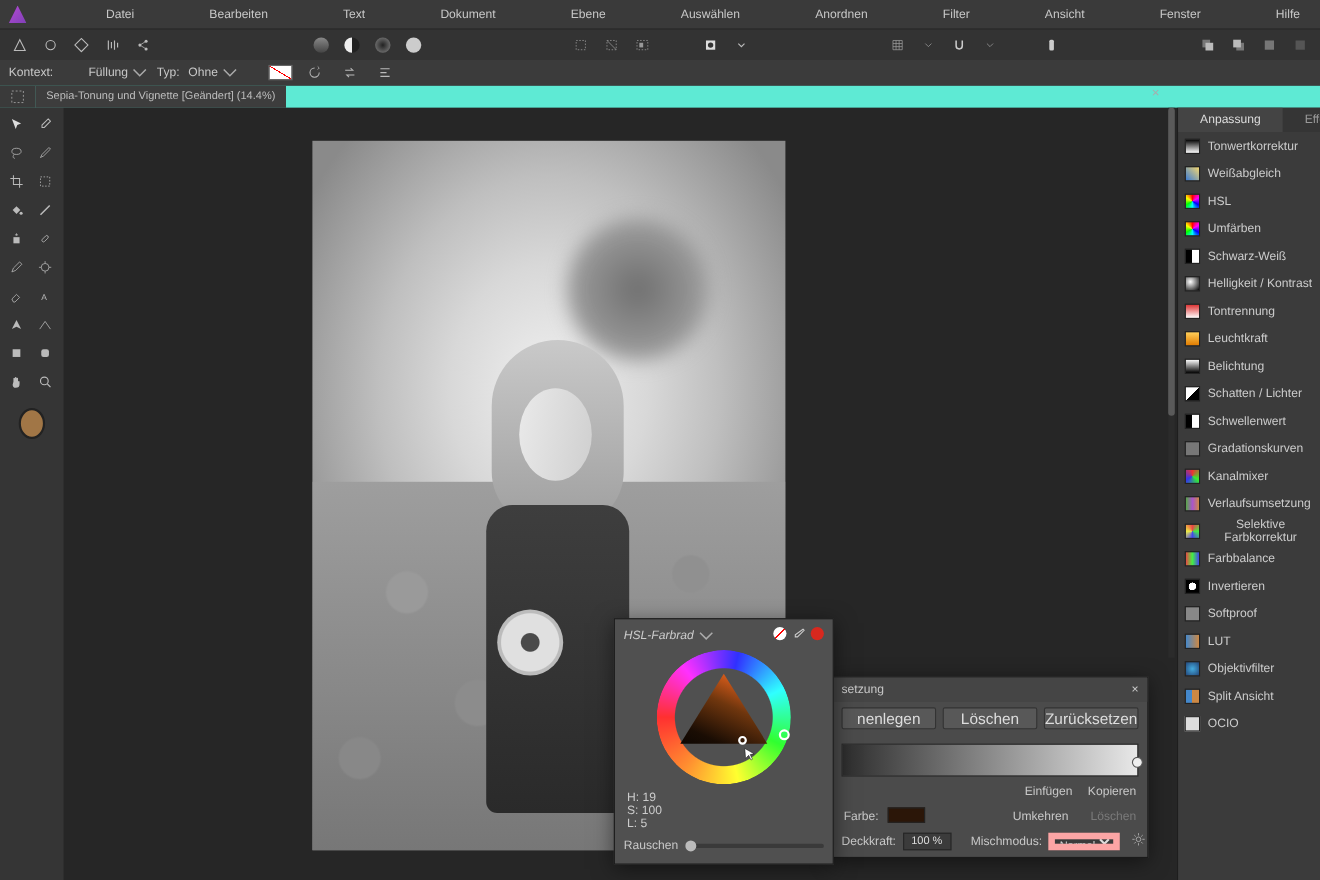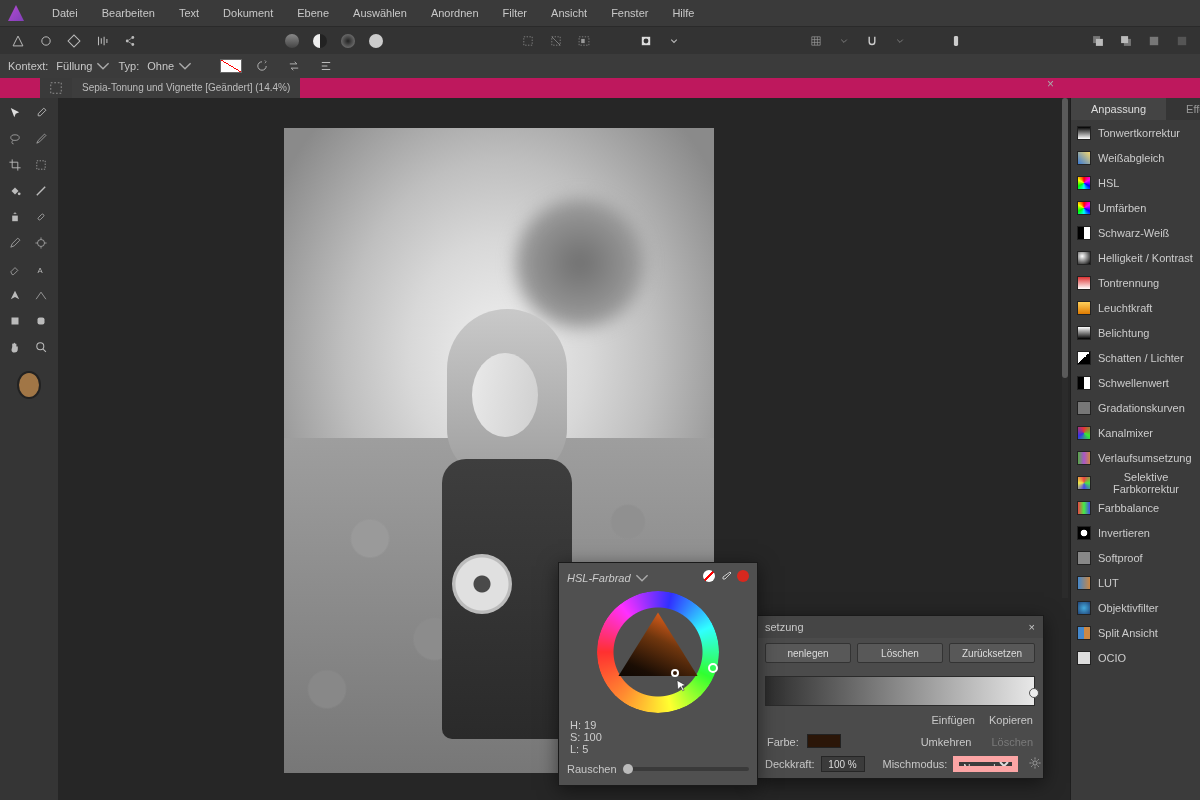--- a/index.html
+++ b/index.html
@@ -5,38 +5,38 @@
   :root{
     --bg:#3a3a3a; --bg2:#333333; --bg3:#2b2b2b; --bg4:#434343;
     --panel:#505050; --panel2:#484848; --text:#c8c8c8; --text-dim:#9d9d9d;
     --accent:#7b3fb5; --border:#222;
   }
   *{box-sizing:border-box; font-family:Arial,Helvetica,sans-serif; font-size:11px;}
   body{margin:0; background:#262626; color:var(--text); width:1200px; height:800px; overflow:hidden; position:relative;}
   button{background:none;border:none;color:var(--text);cursor:pointer;padding:0;}
 
   
-  #menubar{height:26px; background:#3a3a3a; display:flex; align-items:center; padding:0 6px;}
+  #menubar{height:26px; background:#3a3a3a; display:flex; align-items:center; padding:0 6px;justify-content:space-between;}
   .logo{width:20px;height:20px; border-radius:3px;
     background:linear-gradient(135deg,#b94bd6,#7b3fb5); margin-right:14px;
     clip-path:polygon(50% 10%,90% 90%,10% 90%);}
   .menu-item{padding:0 12px; line-height:26px; cursor:pointer;}
 
   
   #toolbar{height:28px; background:#333333; display:flex; align-items:center; padding:0 6px; gap:4px; border-top:1px solid #2a2a2a;}
   .tbtn{width:24px;height:24px; display:flex;align-items:center;justify-content:center; border-radius:3px;}
   .spacer-flex{flex:1;}
   .circ{width:14px;height:14px;border-radius:50%;}
 
   
   #contextbar{height:24px; background:#3b3b3b; display:flex; align-items:center; padding:0 8px; gap:8px; font-size:10px;}
   .swatch-diag{width:22px;height:14px; background:linear-gradient(to top right,#fff 48%,red 48% 52%,#fff 52%); border:1px solid #666;}
 
   
-  #doctabs{height:20px; background:#be185d; display:flex; align-items:flex-start;padding-left:40px;}
+  #doctabs{height:20px; background:#5eead4; display:flex; align-items:flex-start;}
   .doctab{padding:0 10px; line-height:20px; background:#3d3d3d; color:#bdbdbd; font-size:10px;}
 
   
   #main{position:absolute; top:98px; left:0; right:0; bottom:0; display:flex;}
   #lefttools{width:58px; background:#353535; display:flex; flex-wrap:wrap; align-content:flex-start; padding:3px; gap:2px;}
   .tool{width:24px;height:24px; display:flex;align-items:center;justify-content:center; border-radius:3px; color:#bbb;}
   .color-well{width:28px;height:28px;border-radius:50%; background:#a17646; border:2px solid #222; margin:10px 14px;}
 
   #canvas{flex:1; background:#262626; position:relative;}
   .photo{position:absolute; left:226px; top:30px; width:430px; height:645px; background:
@@ -94,21 +94,21 @@
   .hsl-readout{font-size:9px; line-height:12px; color:#ccc; padding-left:3px;}
   .noise-row{display:flex; align-items:center; gap:6px; margin-top:8px; font-size:9px;}
   .noise-track{flex:1; height:4px; background:#3a3a3a; border-radius:2px; position:relative;}
   .noise-thumb{position:absolute;left:0;top:-3px;width:10px;height:10px;border-radius:50%;background:#bbb;}
 
   
   #adj-panel{position:absolute; left:756px; top:615px; width:288px; background:#4b4b4b; border:1px solid #1a1a1a; box-shadow:0 4px 18px rgba(0,0,0,.5);}
   .ap-title{height:22px; display:flex; align-items:center; padding:0 8px; background:#454545;}
   .ap-close{margin-left:auto;}
   .ap-row{display:flex; gap:6px; padding:5px 8px;}
-  .ap-btn{flex:1; height:20px; background:#585858; border:1px solid #333; color:#ddd; font-size:10px; border-radius:2px;}
+  .ap-btn{flex:1; height:20px; background:#585858; border:1px solid #333; color:#ddd; font-size:14px; border-radius:2px;}
   .grad-strip{margin:8px 8px 4px; height:30px; border:1px solid #2b2b2b; position:relative;
     background:linear-gradient(to right,#2d2d2d,#e8e8e8);}
   .grad-handle{position:absolute; right:-5px; top:11px; width:10px;height:10px;border-radius:50%;background:#eee;border:1px solid #555;}
   .ap-links{display:flex; justify-content:flex-end; gap:14px; padding:4px 10px; font-size:10px;}
   .farbe-row{display:flex; align-items:flex-end; gap:8px; padding:4px 10px;}
   .farbe-sw{width:34px;height:14px;background:#2b1608;border:1px solid #222;}
   .bottom-row{display:flex; align-items:center; gap:6px; padding:4px 8px 6px; font-size:10px;}
   .num-field{width:44px;height:16px;background:#3b3b3b;border:1px solid #262626;color:#ddd;text-align:center;font-size:10px;}
   .sel-field{background:#3b3b3b;border:6px solid #fca5a5;color:#ddd;height:16px;font-size:10px;}
 
@@ -253,21 +253,21 @@
     </button>
   <button class="tbtn">
       <svg viewBox="0 0 20 20">
         <rect x="4" y="4" width="12" height="12" fill="#555"></rect>
       </svg>
     </button>
 </div>
 
 <div id="contextbar">
   <span>Kontext:</span>
-  <button style="display:flex;align-items:center;gap:4px;">
+  <button style="display:flex;align-items:center;gap:4px;margin-left:24px;">
     <span>Füllung</span>
     <svg viewBox="0 0 10 10" width="8" height="8">
         <path d="M1 3l4 4 4-4" stroke="#aaa" fill="none"></path>
       </svg>
   </button>
   <span>Typ:</span>
   <button style="display:flex;align-items:center;gap:4px;">
     <span>Ohne</span>
     <svg viewBox="0 0 10 10" width="8" height="8">
         <path d="M1 3l4 4 4-4" stroke="#aaa" fill="none"></path>

